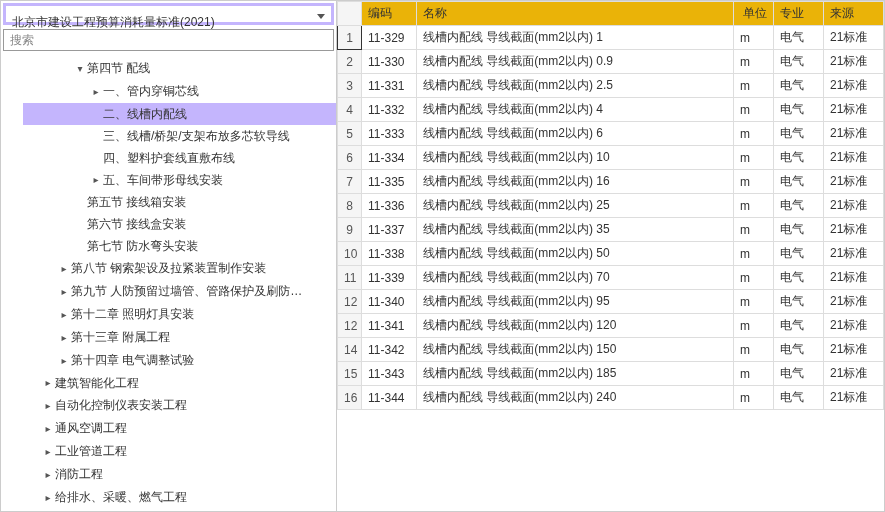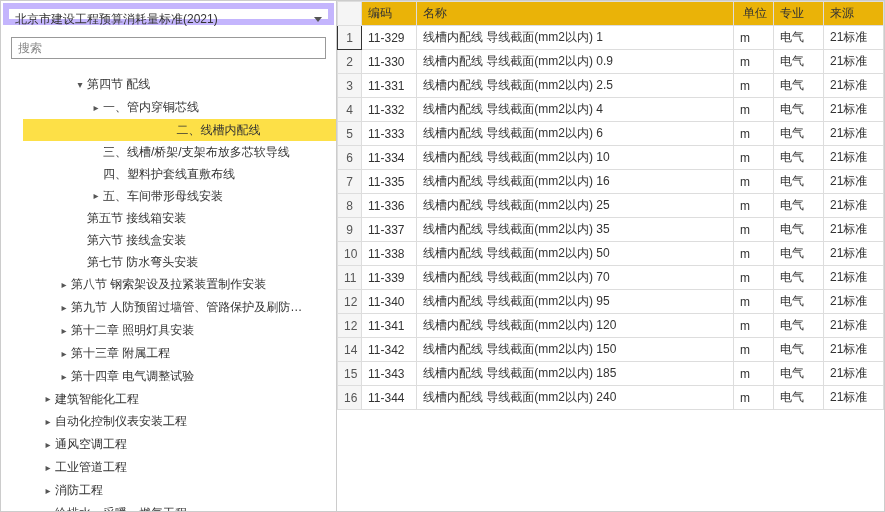--- a/index.html
+++ b/index.html
@@ -1,27 +1,27 @@
 <!DOCTYPE html>
 <html><head>
 <meta charset="utf-8">
 <style>
 * { box-sizing: border-box; margin: 0; padding: 0; }
 body { font-family: "Microsoft YaHei", SimSun, sans-serif; font-size: 12px; color: #333; background: #fff; }
 .container { display: flex; width: 885px; height: 512px; border: 1px solid #ccc; }
 .left-panel { width: 336px; border-right: 1px solid #ccc; display: flex; flex-direction: column; background: #fff; }
-.dropdown { position: relative; border: 6px solid #c4b5fd; margin: 2px; padding: 2px 18px 2px 6px; height: 22px; line-height: 16px; font-size: 12px; cursor: pointer; }
+.dropdown { position: relative; border: 3px solid #c4b5fd; margin: 2px; padding: 8px 18px 2px 6px; height: 22px; line-height: 16px; font-size: 12px; cursor: pointer; }
 .dropdown::after { content: ""; position: absolute; right: 6px; top: 8px; width: 0; height: 0; border-left: 4px solid transparent; border-right: 4px solid transparent; border-top: 5px solid #555; }
-.search { border: 1px solid #999; margin: 10px; padding: 2px 6px; height: 22px; line-height: 16px; font-size: 12px; color: #888; }
+.search { border: 1px solid #999; margin: 2px; padding: 2px 6px; height: 22px; line-height: 16px; font-size: 12px; color: #888; }
 .tree { flex: 1; overflow-y: auto; padding: 4px 0; }
 .tree-item { padding: 2px 0 2px 4px; line-height: 18px; white-space: nowrap; cursor: pointer; margin-left: 22px; }
 .tree-item .indent { display: inline-block; }
 .tree-item .arrow { display: inline-block; width: 10px; text-align: center; color: #555; font-size: 10px; vertical-align: middle; }
 .tree-item .label { padding: 0 2px; }
-.tree-item.selected { background: #fde047; text-align: center; }
+.tree-item.selected { background: #c4b5fd; }
 .right-panel { flex: 1; overflow: auto; }
 table { border-collapse: collapse; width: 100%; table-layout: fixed; }
 th, td { border: 1px solid #ddd; padding: 3px 6px; text-align: left; font-size: 12px; height: 22px; white-space: nowrap; overflow: hidden; }
 th { background: #eab308; font-weight: normal; color: #333; }
 th.rownum, td.rownum { width: 24px; background: #f5f5f5; text-align: center; color: #555; }
 td.rownum.sel { border: 1px solid #333; }
 .col-code { width: 55px; }
 .col-name { width: auto; }
 .col-unit { width: 40px; text-align: right; }
 .col-spec { width: 50px; }

